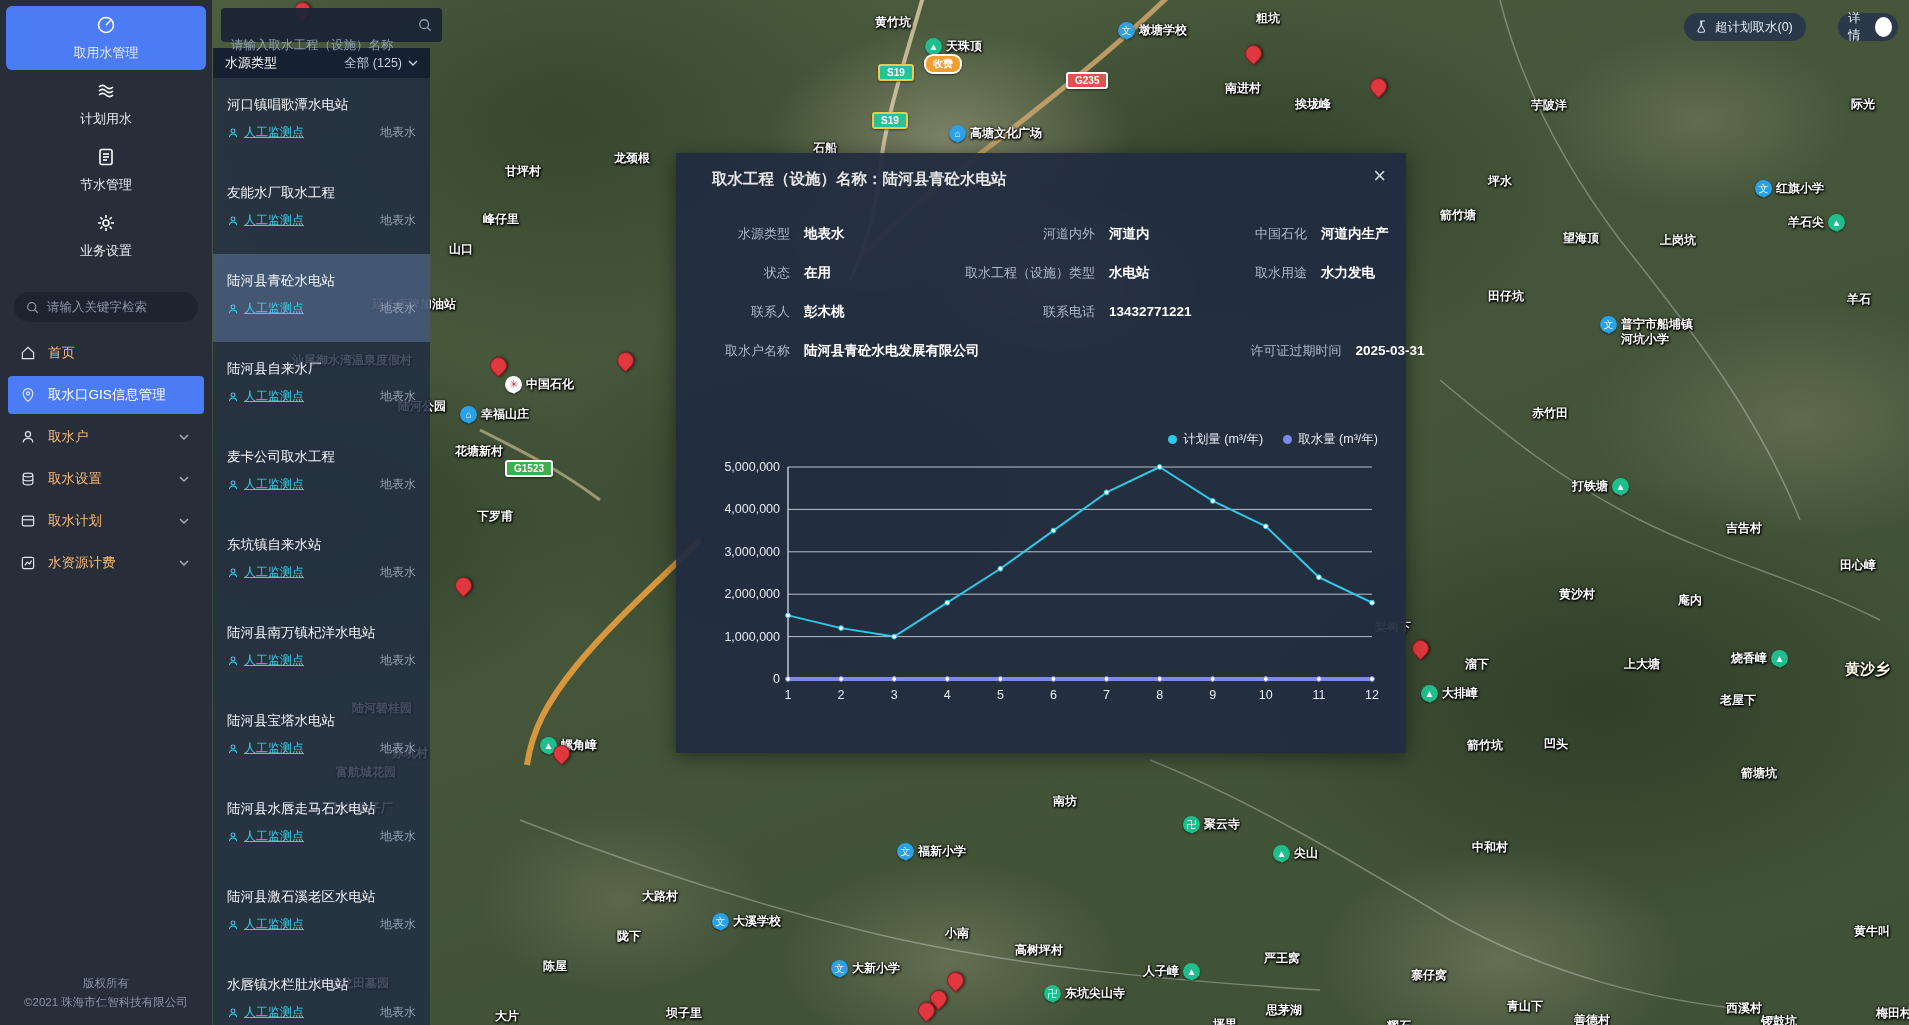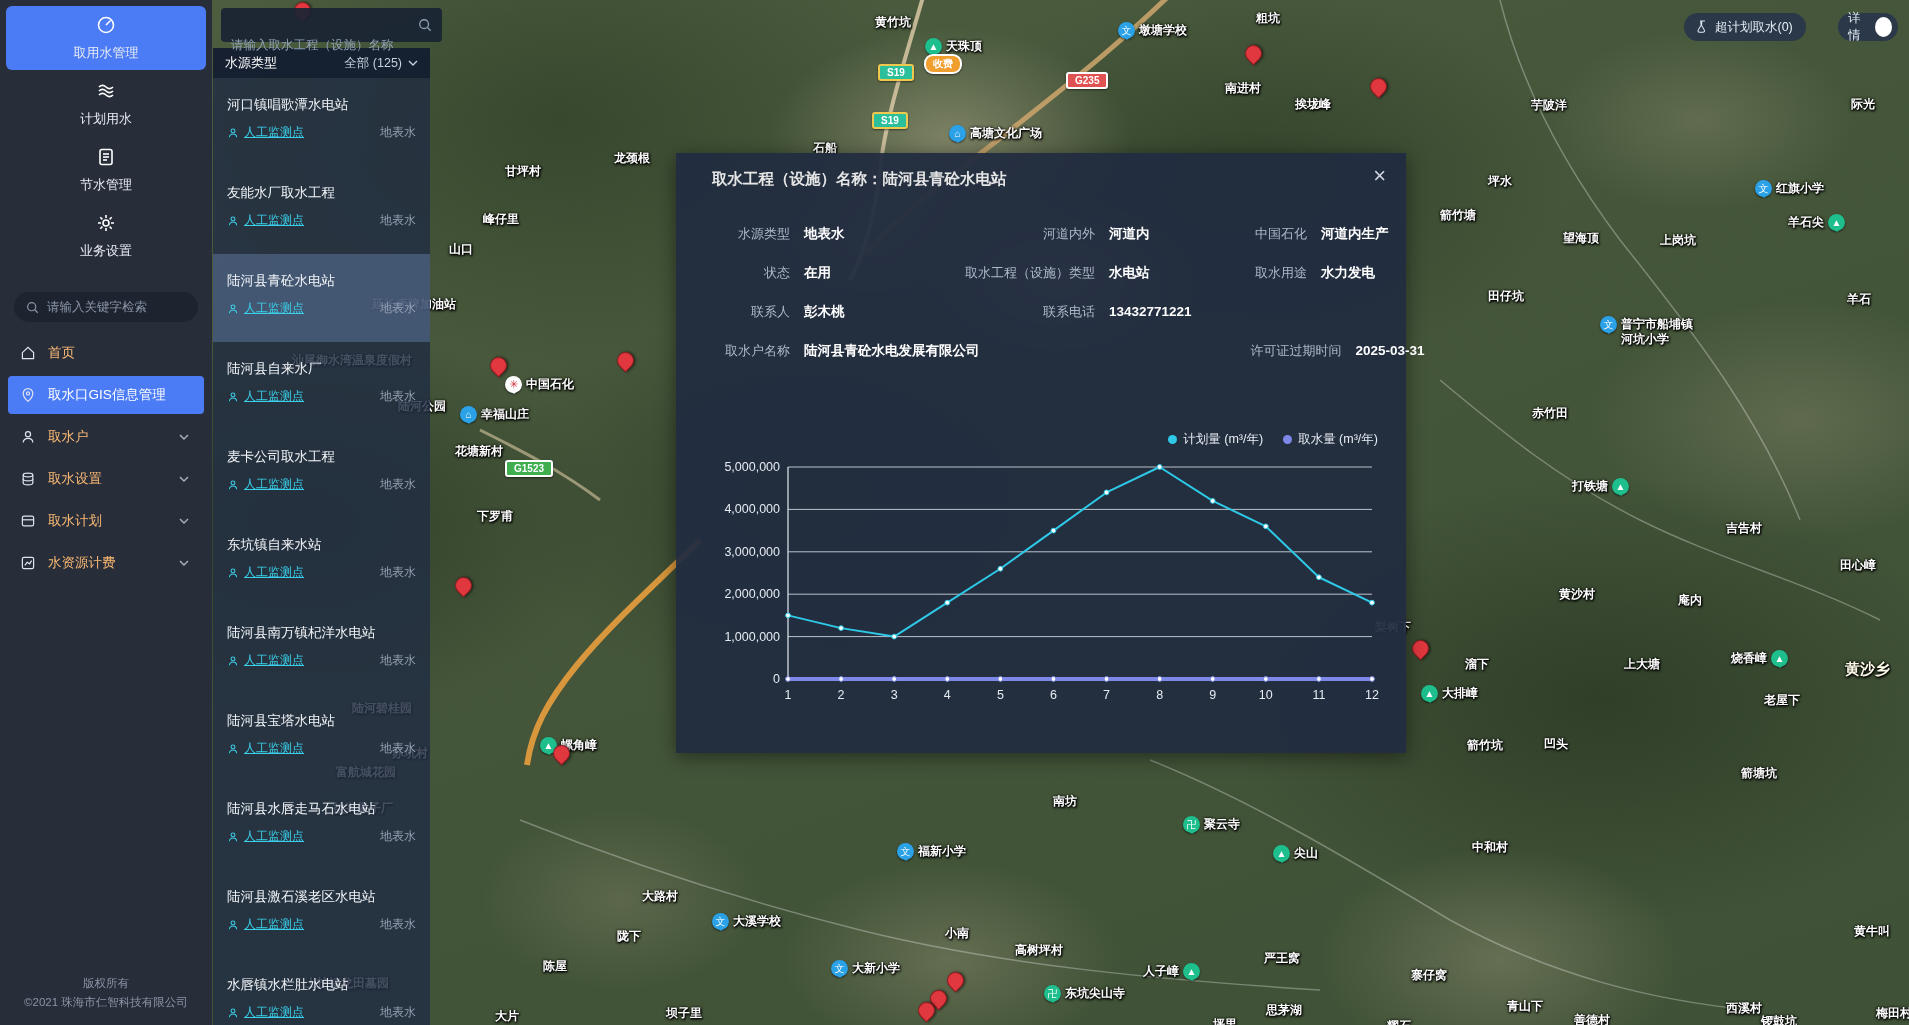--- a/index.html
+++ b/index.html
@@ -136,21 +136,21 @@
       <div class="mlabel" style="left: 1563px; top: 230px;">望海顶</div>
       <div class="mlabel" style="left: 1660px; top: 232px;">上岗坑</div>
       <div class="mlabel" style="left: 1488px; top: 288px;">田仔坑</div>
       <div class="mlabel" style="left: 1847px; top: 291px;">羊石</div>
       <div class="mlabel" style="left: 1532px; top: 405px;">赤竹田</div>
       <div class="mlabel" style="left: 1726px; top: 520px;">吉告村</div>
       <div class="mlabel" style="left: 1840px; top: 557px;">田心嶂</div>
       <div class="mlabel" style="left: 1559px; top: 586px;">黄沙村</div>
       <div class="mlabel" style="left: 1465px; top: 656px;">溜下</div>
       <div class="mlabel" style="left: 1624px; top: 656px;">上大塘</div>
-      <div class="mlabel" style="left: 1764px; top: 692px;">老屋下</div>
+      <div class="mlabel" style="left: 1720px; top: 692px;">老屋下</div>
       <div class="mlabel" style="left: 1544px; top: 736px;">凹头</div>
       <div class="mlabel" style="left: 1678px; top: 592px;">庵内</div>
       <div class="mlabel" style="left: 1467px; top: 737px;">箭竹坑</div>
       <div class="mlabel" style="left: 1741px; top: 765px;">箭塘坑</div>
       <div class="mlabel" style="left: 1472px; top: 839px;">中和村</div>
       <div class="mlabel" style="left: 1375px; top: 619px;">梨树下</div>
       <div class="mlabel" style="left: 1053px; top: 793px;">南坊</div>
       <div class="mlabel" style="left: 1264px; top: 950px;">严王窝</div>
       <div class="mlabel" style="left: 1411px; top: 967px;">寨仔窝</div>
       <div class="mlabel" style="left: 1266px; top: 1002px;">思茅湖</div>

